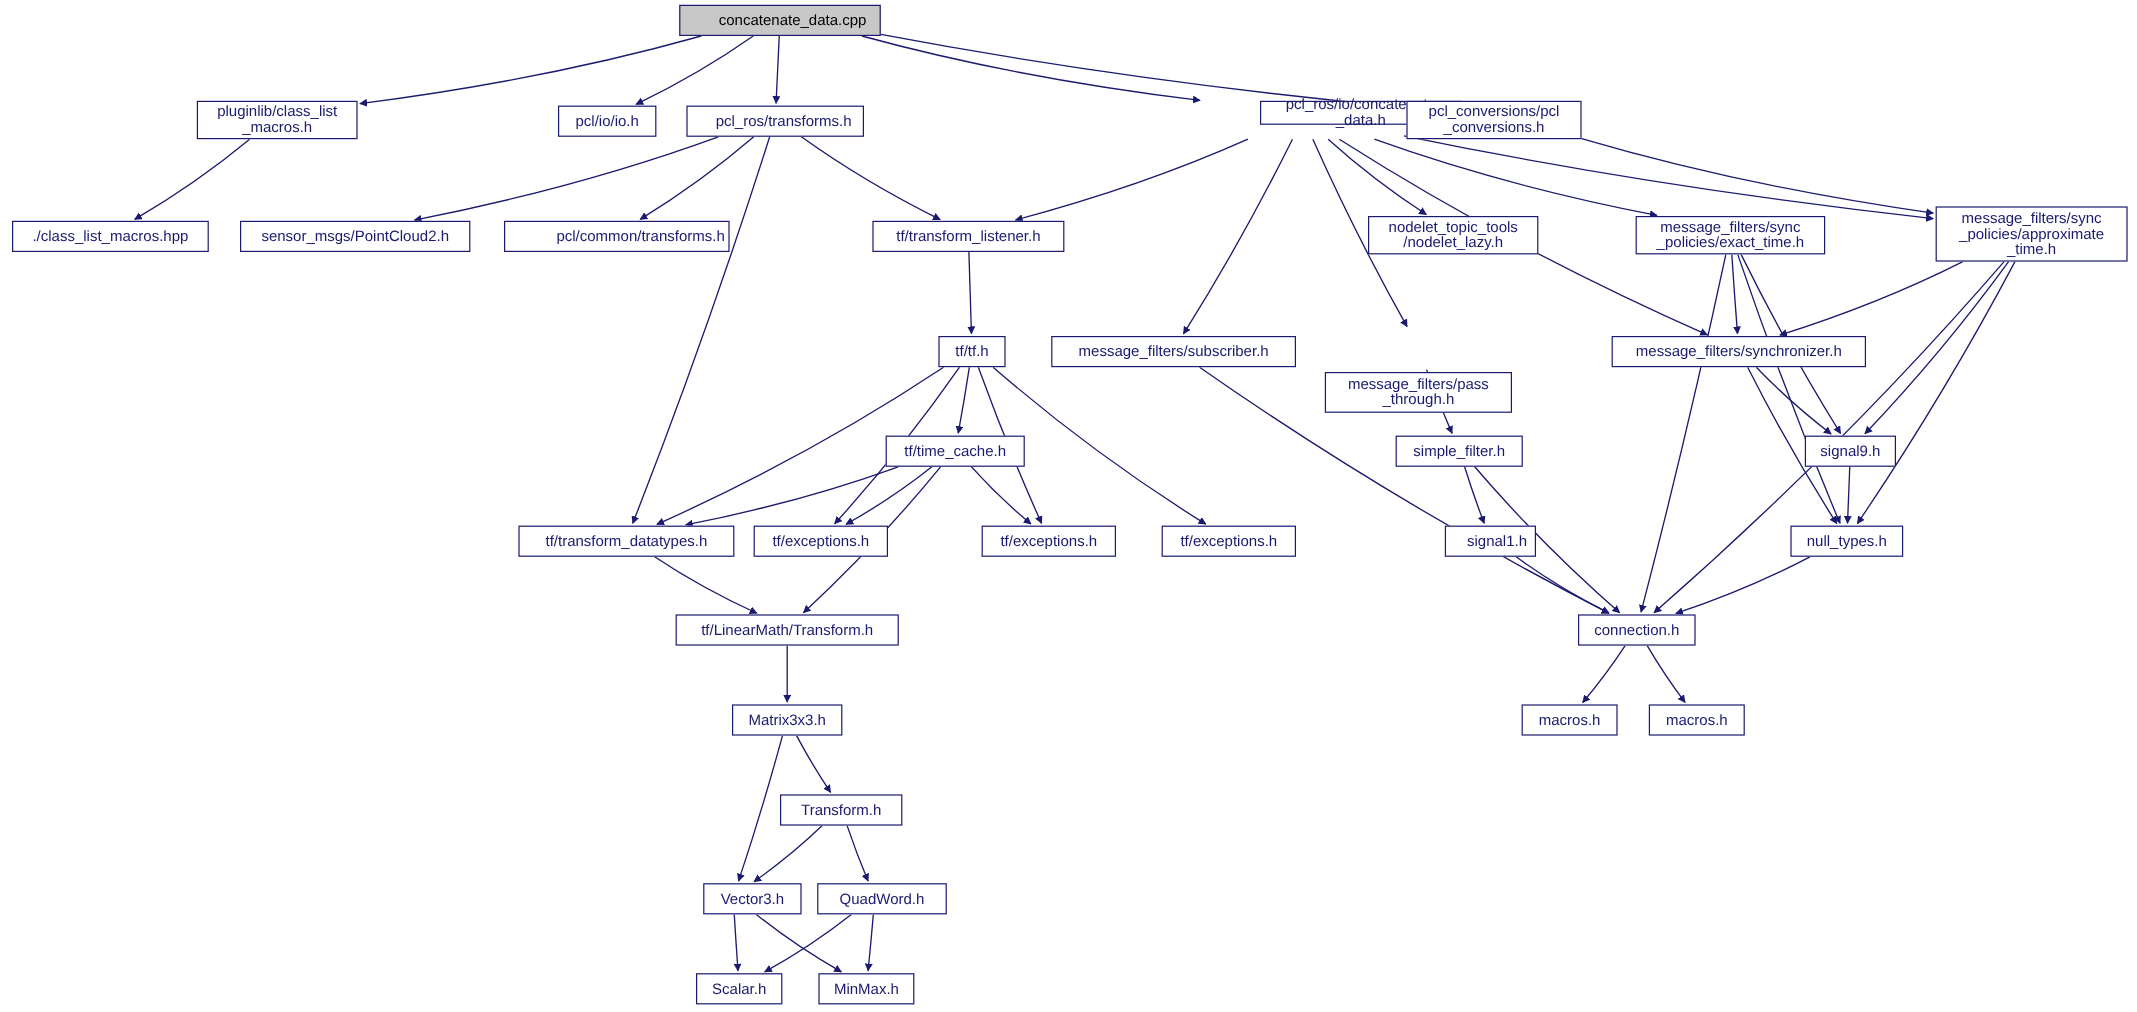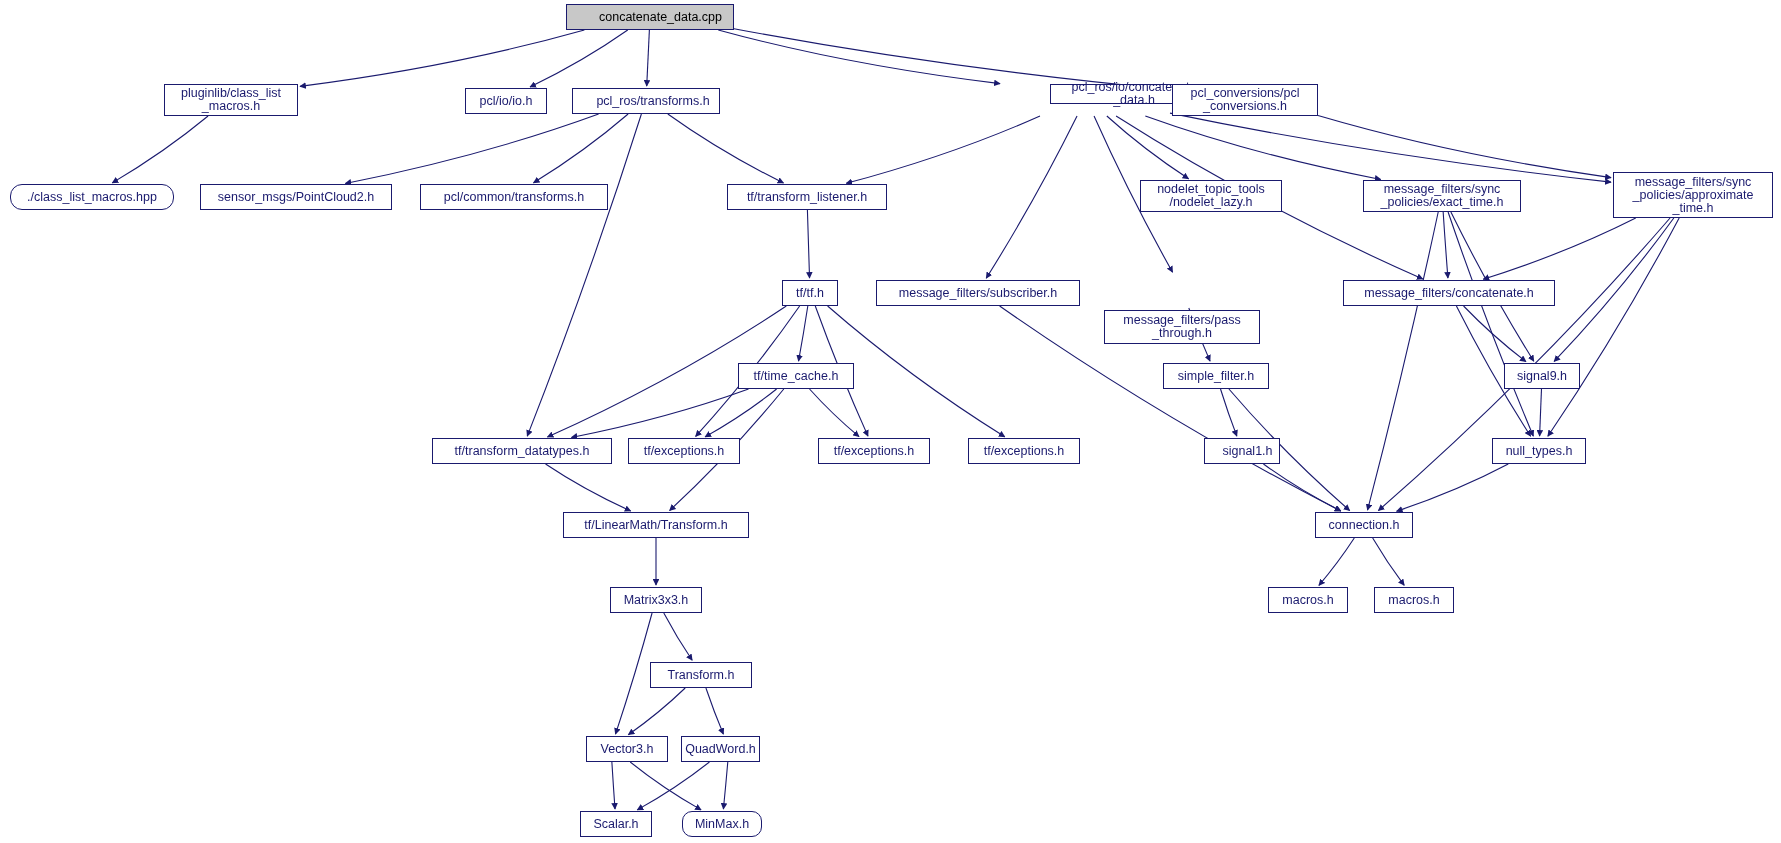--- a/index.html
+++ b/index.html
@@ -117,49 +117,49 @@
   <div id="nodes">
       <div class="node root" style="left: 566px; top: 4px; width: 168px; height: 26px;"><span>concatenate_data.cpp</span></div>
       <div class="node" style="left: 164px; top: 84px; width: 134px; height: 32px;"><span>pluginlib/class_list
 _macros.h</span></div>
       <div class="node" style="left: 465px; top: 88px; width: 82px; height: 26px;"><span>pcl/io/io.h</span></div>
       <div class="node" style="left: 572px; top: 88px; width: 148px; height: 26px; padding-left: 17px;"><span>pcl_ros/transforms.h</span></div>
       <div class="node" style="left: 1002px; top: 84px; width: 168px; height: 20px; margin-left: 48px;"><span>pcl_ros/io/concatenate
 _data.h</span></div>
       <div class="node" style="left: 1172px; top: 84px; width: 146px; height: 32px;"><span>pcl_conversions/pcl
 _conversions.h</span></div>
-      <div class="node" style="left: 10px; top: 184px; width: 164px; height: 26px; border-radius: 12px;"><span>./class_list_macros.hpp</span></div>
+      <div class="node" style="left: 10px; top: 184px; width: 164px; height: 26px;"><span>./class_list_macros.hpp</span></div>
       <div class="node" style="left: 200px; top: 184px; width: 192px; height: 26px;"><span>sensor_msgs/PointCloud2.h</span></div>
-      <div class="node" style="left: 420px; top: 184px; width: 188px; height: 26px;"><span>pcl/common/transforms.h</span></div>
+      <div class="node" style="left: 420px; top: 184px; width: 188px; height: 26px; justify-content: flex-end;"><span>pcl/common/transforms.h</span></div>
       <div class="node" style="left: 727px; top: 184px; width: 160px; height: 26px;"><span>tf/transform_listener.h</span></div>
       <div class="node" style="left: 1140px; top: 180px; width: 142px; height: 32px;"><span>nodelet_topic_tools
 /nodelet_lazy.h</span></div>
       <div class="node" style="left: 1363px; top: 180px; width: 158px; height: 32px;"><span>message_filters/sync
 _policies/exact_time.h</span></div>
       <div class="node" style="left: 1613px; top: 172px; width: 160px; height: 46px;"><span>message_filters/sync
 _policies/approximate
 _time.h</span></div>
       <div class="node" style="left: 782px; top: 280px; width: 56px; height: 26px;"><span>tf/tf.h</span></div>
       <div class="node" style="left: 876px; top: 280px; width: 204px; height: 26px;"><span>message_filters/subscriber.h</span></div>
       <div class="node" style="left: 1104px; top: 274px; width: 156px; height: 34px; margin-top: 36px;"><span>message_filters/pass
 _through.h</span></div>
-      <div class="node" style="left: 1343px; top: 280px; width: 212px; height: 26px;"><span>message_filters/concatenate.h</span></div>
+      <div class="node" style="left: 1343px; top: 280px; width: 212px; height: 26px;"><span>message_filters/synchronizer.h</span></div>
       <div class="node" style="left: 738px; top: 363px; width: 116px; height: 26px;"><span>tf/time_cache.h</span></div>
       <div class="node" style="left: 1163px; top: 363px; width: 106px; height: 26px;"><span>simple_filter.h</span></div>
       <div class="node" style="left: 1504px; top: 363px; width: 76px; height: 26px;"><span>signal9.h</span></div>
       <div class="node" style="left: 432px; top: 438px; width: 180px; height: 26px;"><span>tf/transform_datatypes.h</span></div>
       <div class="node" style="left: 628px; top: 438px; width: 112px; height: 26px;"><span>tf/exceptions.h</span></div>
       <div class="node" style="left: 818px; top: 438px; width: 112px; height: 26px;"><span>tf/exceptions.h</span></div>
       <div class="node" style="left: 968px; top: 438px; width: 112px; height: 26px;"><span>tf/exceptions.h</span></div>
       <div class="node" style="left: 1204px; top: 438px; width: 76px; height: 26px; padding-left: 14px;"><span>signal1.h</span></div>
       <div class="node" style="left: 1492px; top: 438px; width: 94px; height: 26px;"><span>null_types.h</span></div>
       <div class="node" style="left: 563px; top: 512px; width: 186px; height: 26px;"><span>tf/LinearMath/Transform.h</span></div>
       <div class="node" style="left: 1315px; top: 512px; width: 98px; height: 26px; text-align: center;"><span>connection.h</span></div>
       <div class="node" style="left: 610px; top: 587px; width: 92px; height: 26px;"><span>Matrix3x3.h</span></div>
       <div class="node" style="left: 1268px; top: 587px; width: 80px; height: 26px;"><span>macros.h</span></div>
       <div class="node" style="left: 1374px; top: 587px; width: 80px; height: 26px;"><span>macros.h</span></div>
       <div class="node" style="left: 650px; top: 662px; width: 102px; height: 26px;"><span>Transform.h</span></div>
       <div class="node" style="left: 586px; top: 736px; width: 82px; height: 26px;"><span>Vector3.h</span></div>
-      <div class="node" style="left: 681px; top: 736px; width: 79px; height: 26px;"><span>QuadWord.h</span></div>
+      <div class="node" style="left: 681px; top: 736px; width: 108px; height: 26px;"><span>QuadWord.h</span></div>
       <div class="node" style="left: 580px; top: 811px; width: 72px; height: 26px;"><span>Scalar.h</span></div>
-      <div class="node" style="left: 682px; top: 811px; width: 80px; height: 26px; border-radius: 10px;"><span>MinMax.h</span></div>
+      <div class="node" style="left: 682px; top: 811px; width: 80px; height: 26px;"><span>MinMax.h</span></div>
     </div>
 </div>
 
 </body></html>

